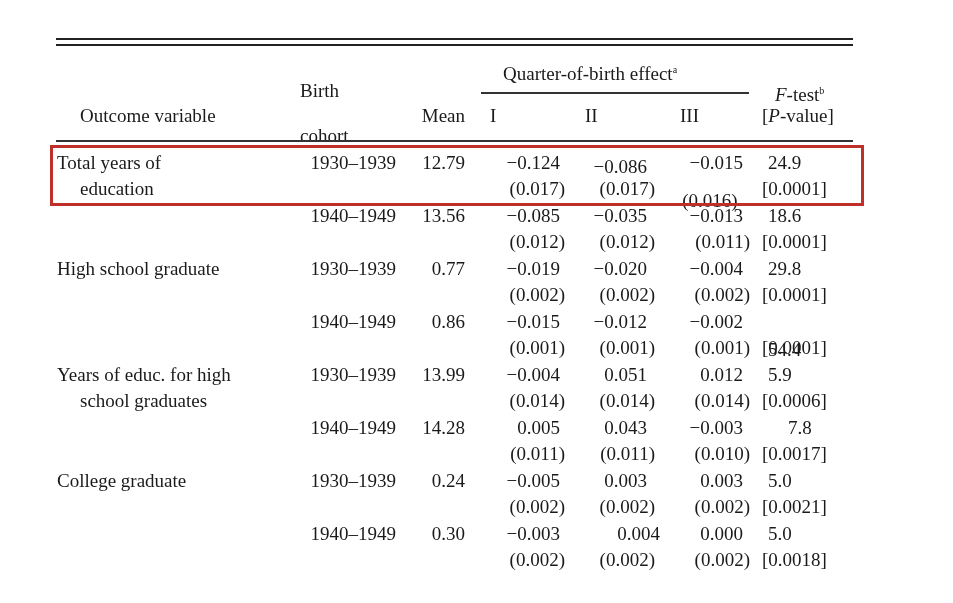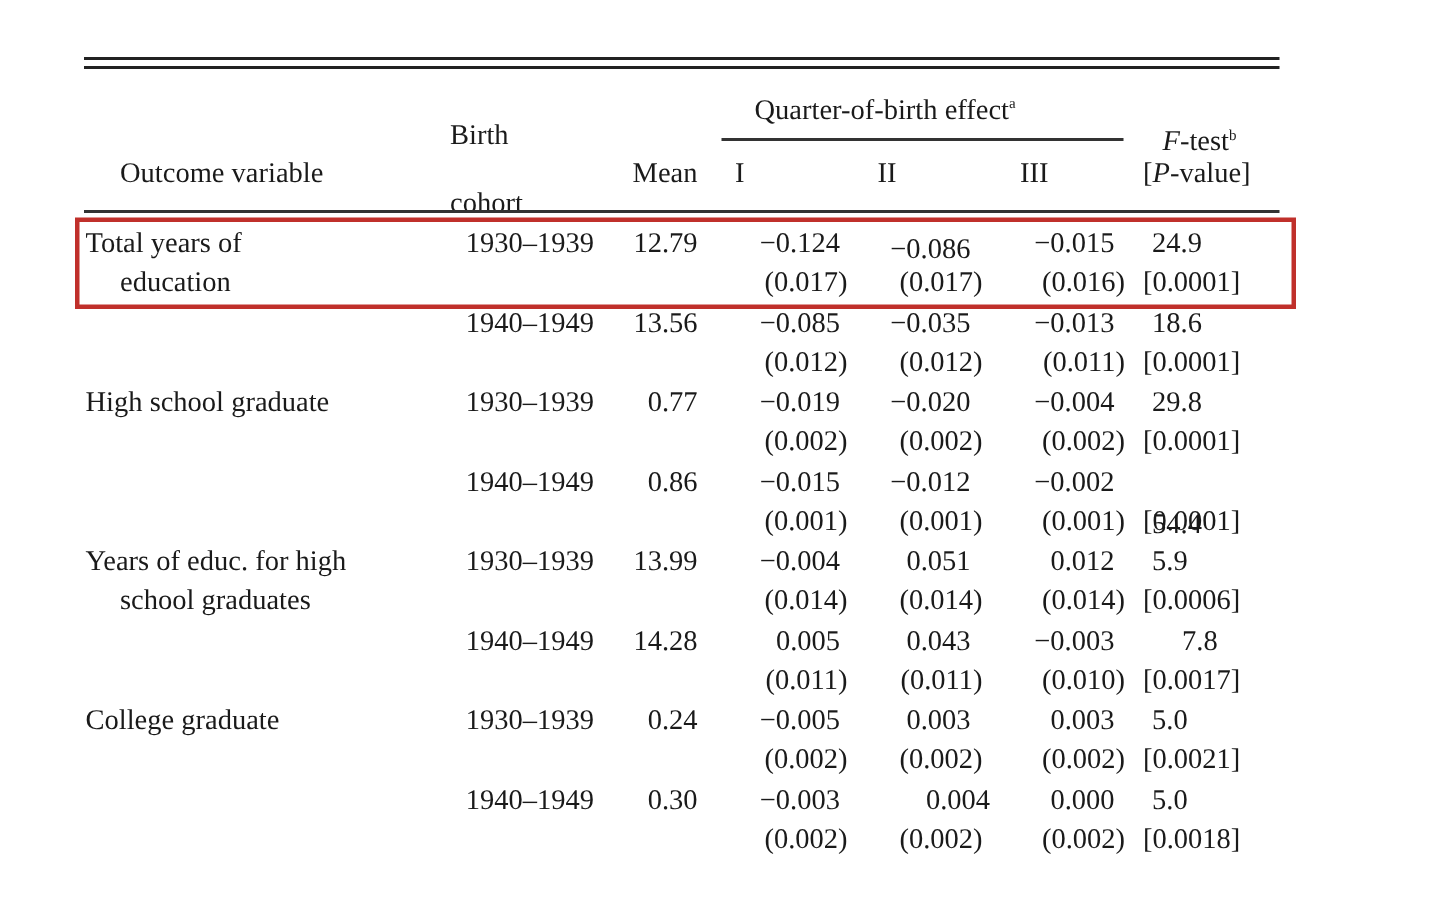--- a/index.html
+++ b/index.html
@@ -43,21 +43,21 @@
       <span class="t" style="left: 57px; top: 150px;">Total years of</span>
       <span class="t" style="left: 80px; top: 176px;">education</span>
       <span class="t r" style="left: 288px; top: 150px; width: 108px;">1930–1939</span>
       <span class="t r" style="left: 400px; top: 150px; width: 65px;">12.79</span>
       <span class="t r" style="left: 480px; top: 150px; width: 80px;">−0.124</span>
       <span class="t r" style="left: 575px; top: 154px; width: 72px;">−0.086</span>
       <span class="t r" style="left: 670px; top: 150px; width: 73px;">−0.015</span>
       <span class="t" style="left: 768px; top: 150px; width: 80px;">24.9</span>
       <span class="t r" style="left: 485px; top: 176px; width: 80px;">(0.017)</span>
       <span class="t r" style="left: 580px; top: 176px; width: 75px;">(0.017)</span>
-      <span class="t r" style="left: 670px; top: 176px; width: 80px;">(0.016)</span>
+      <span class="t r" style="left: 670px; top: 188px; width: 80px; text-align: center;">(0.016)</span>
       <span class="t" style="left: 762px; top: 176px; width: 90px;">[0.0001]</span>
     </div>
     <div>
       <span class="t" style="left: 57px; top: 203px;"></span>
       <span class="t" style="left: 80px; top: 229px;"></span>
       <span class="t r" style="left: 288px; top: 203px; width: 108px;">1940–1949</span>
       <span class="t r" style="left: 400px; top: 203px; width: 65px;">13.56</span>
       <span class="t r" style="left: 480px; top: 203px; width: 80px;">−0.085</span>
       <span class="t r" style="left: 575px; top: 203px; width: 72px;">−0.035</span>
       <span class="t r" style="left: 670px; top: 203px; width: 73px;">−0.013</span>

